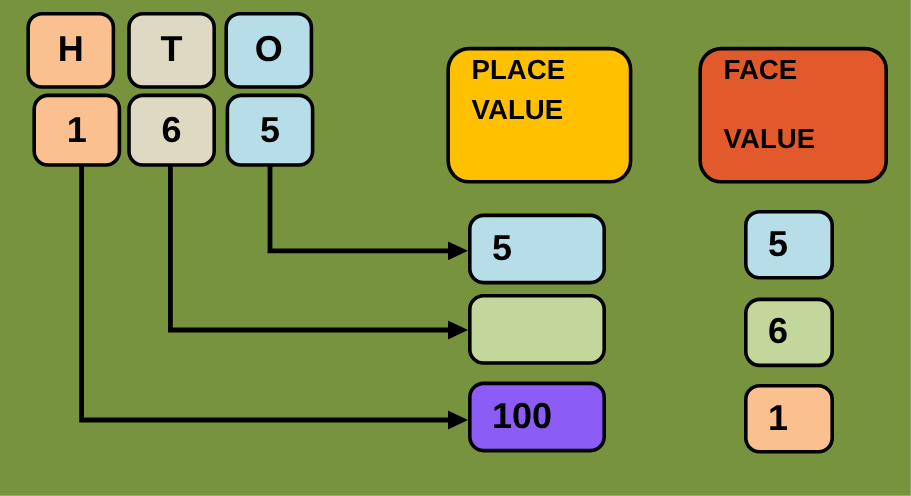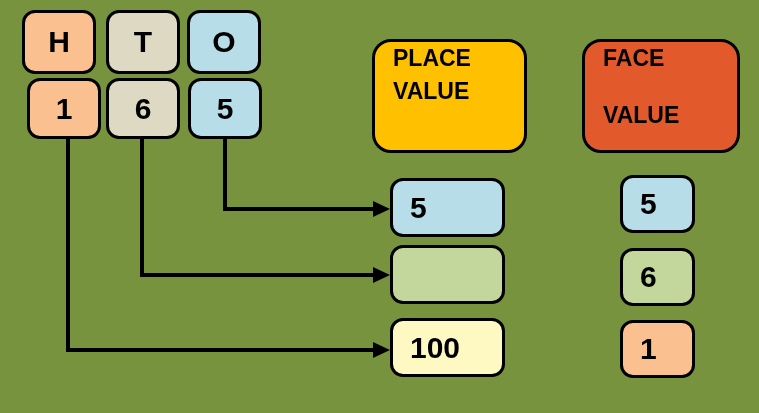--- a/index.html
+++ b/index.html
@@ -131,21 +131,21 @@
     <span>FACE</span>
     <span>VALUE</span>
   </div>
 
   <div class="box pv-item pv-1" style="background-color: rgb(183, 222, 232);">
     <span>5</span>
   </div>
   <div class="box pv-item pv-2" style="background-color: rgb(195, 214, 155);">
     <span></span>
   </div>
-  <div class="box pv-item pv-3" style="background-color: #fef9c3;">
+  <div class="box pv-item pv-3" style="background-color: #8b5cf6;">
     <span>100</span>
   </div>
 
   <div class="box fv-item fv-1" style="background-color: rgb(183, 222, 232);">
     <span>5</span>
   </div>
   <div class="box fv-item fv-2" style="background-color: rgb(195, 214, 155);">
     <span>6</span>
   </div>
   <div class="box fv-item fv-3" style="background-color: rgb(250, 192, 144);">

